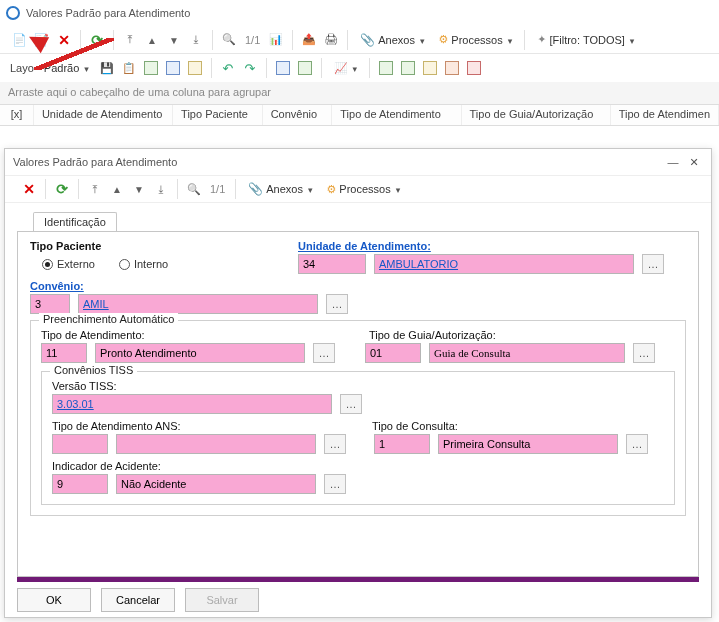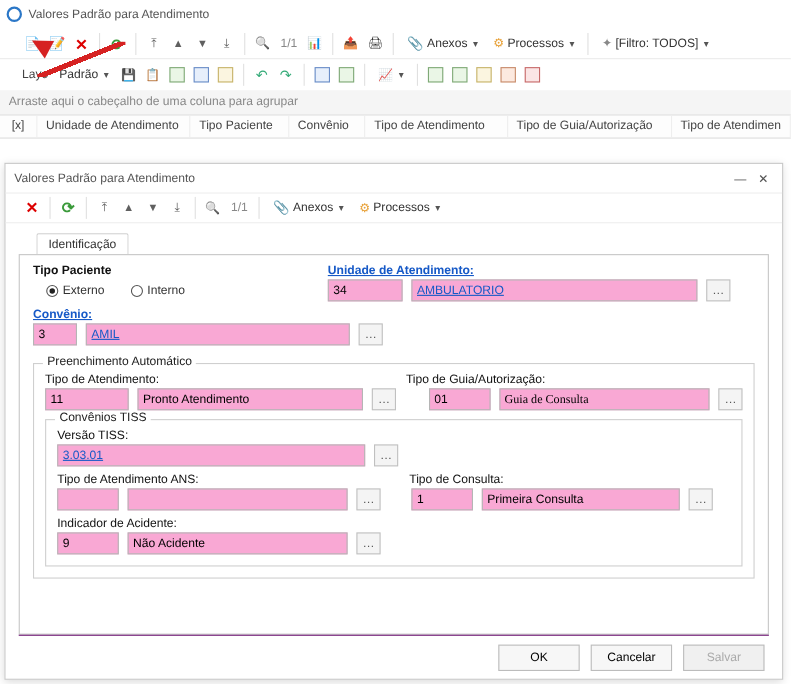--- a/index.html
+++ b/index.html
@@ -1,17 +1,17 @@
 <!DOCTYPE html>
 <html><head>
 <meta charset="utf-8">
 <style>
   * { box-sizing: border-box; font-family: "Segoe UI", Tahoma, sans-serif; font-size: 11px; }
   body { margin:0; padding:0; background:#fff; width:719px; height:622px; overflow:hidden; position:relative; color:#333; }
-  .tb { display:flex; align-items:center; height:28px; padding:0 20px; gap:2px; border-bottom:1px solid #e6e6e6; }
+  .tb { display:flex; align-items:center; height:28px; padding:0 10px; gap:2px; border-bottom:1px solid #e6e6e6; }
   .tb .sep { width:1px; height:20px; background:#e0e0e0; margin:0 4px; }
   .ibtn { width:20px; height:20px; display:flex; align-items:center; justify-content:center; cursor:pointer; border-radius:2px; }
   .icon { display:inline-block; }
   .i-new::before { content:"📄"; font-size:12px; }
   .i-edit::before { content:"📝"; font-size:12px; }
   .i-del { color:#d00; font-weight:bold; font-size:14px; }
   .i-refresh { color:#3a9a3a; font-weight:bold; font-size:14px; }
   .i-first::before { content:"⤒"; color:#606060; }
   .i-prev::before { content:"▲"; color:#606060; font-size:10px;}
   .i-next::before { content:"▼"; color:#606060; font-size:10px;}
@@ -51,23 +51,23 @@
   .row { display:flex; align-items:center; gap:8px; margin-bottom:6px;}
   .lbl { color:#111;}
   .bold { font-weight:bold;}
   .blue { color:#1659c7; text-decoration:underline;}
   .radio { display:inline-flex; align-items:center; gap:4px; margin-right:12px;padding-left:12px;}
   .radio .dot { width:11px;height:11px;border:1px solid #555;border-radius:50%; display:inline-flex;align-items:center;justify-content:center;}
   .radio .dot.on::after { content:""; width:5px;height:5px;background:#222;border-radius:50%;}
   input.inp { height:20px; border:1px solid #b5b5b5; padding:0 4px; background:#f9a8d4;}
   .lkbtn { width:22px;height:20px;border:1px solid #c0c0c0;background:#f4f4f4;display:flex;align-items:center;justify-content:center;cursor:pointer;}
   .lkbtn::before { content:"…"; color:#555;}
-  .group { border:1px solid #cfcfcf; padding:8px 10px 10px 10px; position:relative; margin-top:16px;}
+  .group { border:1px solid #cfcfcf; padding:8px 10px 10px 10px; position:relative; margin-top:6px;}
   .group > .gt { position:absolute; top:-8px; left:8px; background:#fff; padding:0 4px; color:#222;}
-  .btnbar { height:40px; border-top:1px solid #701a75; margin:0 12px; display:flex; justify-content:flex-end; align-items:center; gap:10px; padding-right:4px;}
+  .btnbar { height:40px; border-top:5px solid #701a75; margin:0 12px; display:flex; align-items:center; gap:10px; padding-right:4px;}
   button.btn { height:24px; min-width:74px; padding:0 12px; border:1px solid #bcbcbc; background:#f7f7f7; cursor:pointer;}
   button.btn:disabled { color:#aaa; background:#f0f0f0;}
   
   .tb2 { background:#fff; border-bottom:none; }
   .tb2 .lbl2 { color:#444; margin-right:2px;}
   .sqicon { width:14px;height:14px;border:1px solid #7fa977;background:#eaf6e6; }
   .sqicon.b { border-color:#6a8dc7;background:#e7effb;}
   .sqicon.y { border-color:#c7b36a;background:#fbf5e0;}
   .sqicon.o { border-color:#c78b6a;background:#fce9df;}
   .sqicon.a { border-color:#c76a6a;background:#fbe5e5;}
@@ -305,21 +305,21 @@
     </div>
 
     <div class="group">
       <span class="gt">Preenchimento Automático</span>
 
       <div class="row" style="margin-bottom:2px;">
         <div style="width:320px;"><span class="lbl">Tipo de Atendimento:</span></div>
         <div><span class="lbl">Tipo de Guia/Autorização:</span></div>
       </div>
       <div class="row" style="margin-bottom:8px;">
-        <input class="inp" style="width: 76px;" value="11">
+        <input class="inp" style="width: 46px;" value="11">
         <input class="inp" style="width: 210px;" value="Pronto Atendimento">
         <div class="lkbtn"></div>
         <div style="width:14px;"></div>
         <input class="inp" style="width: 56px;" value="01">
         <input class="inp" style="width: 196px; font-family: Liberation Serif, serif;" value="Guia de Consulta">
         <div class="lkbtn"></div>
       </div>
 
       <div class="group" style="margin-top:2px;">
         <span class="gt">Convênios TISS</span>

